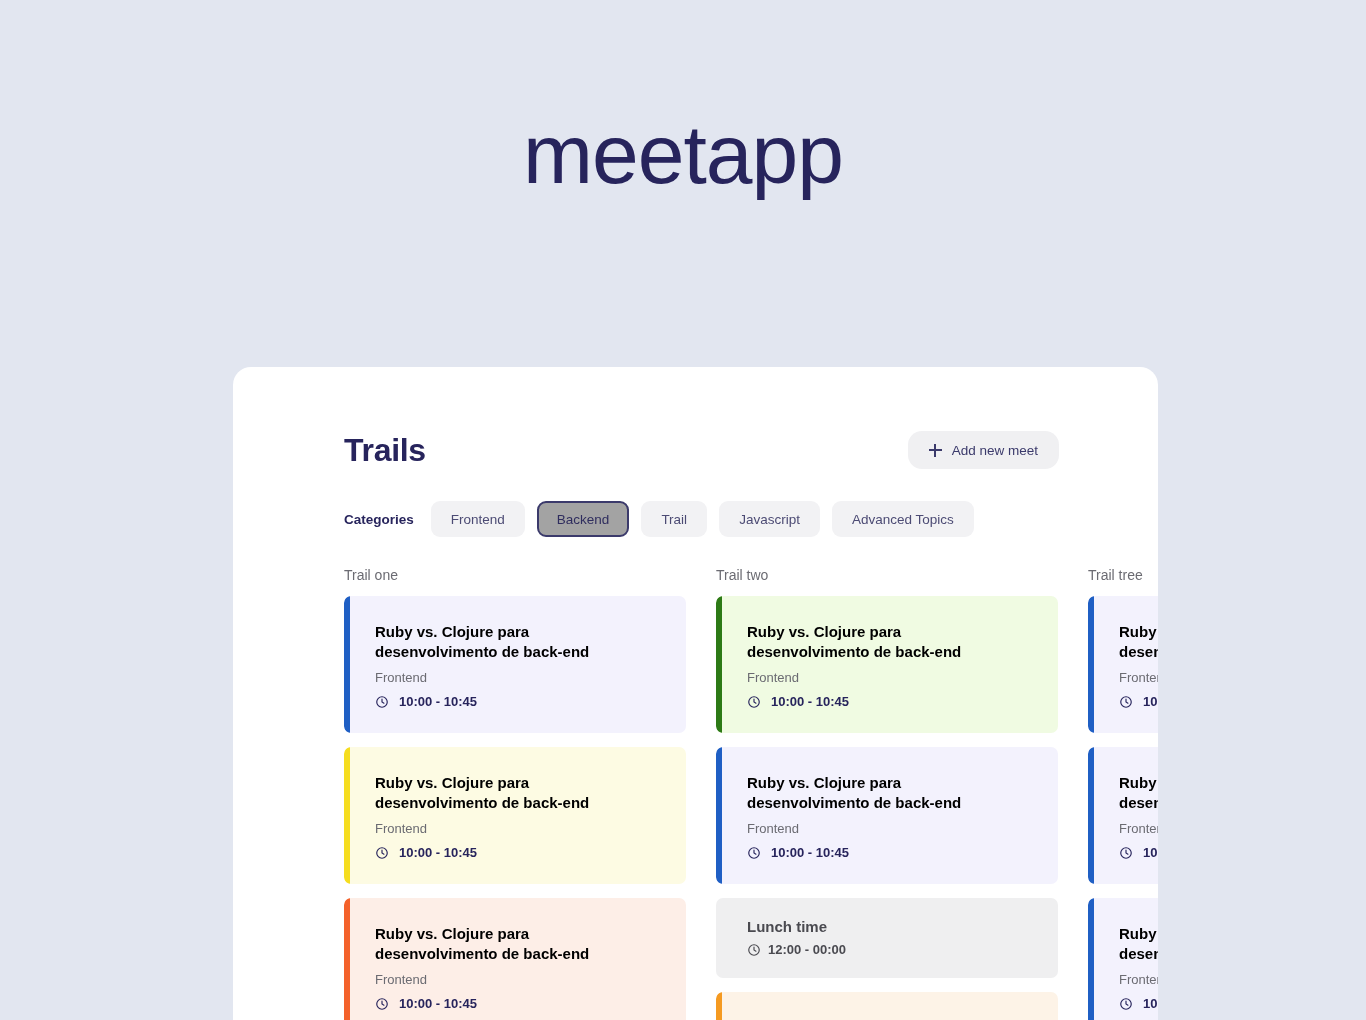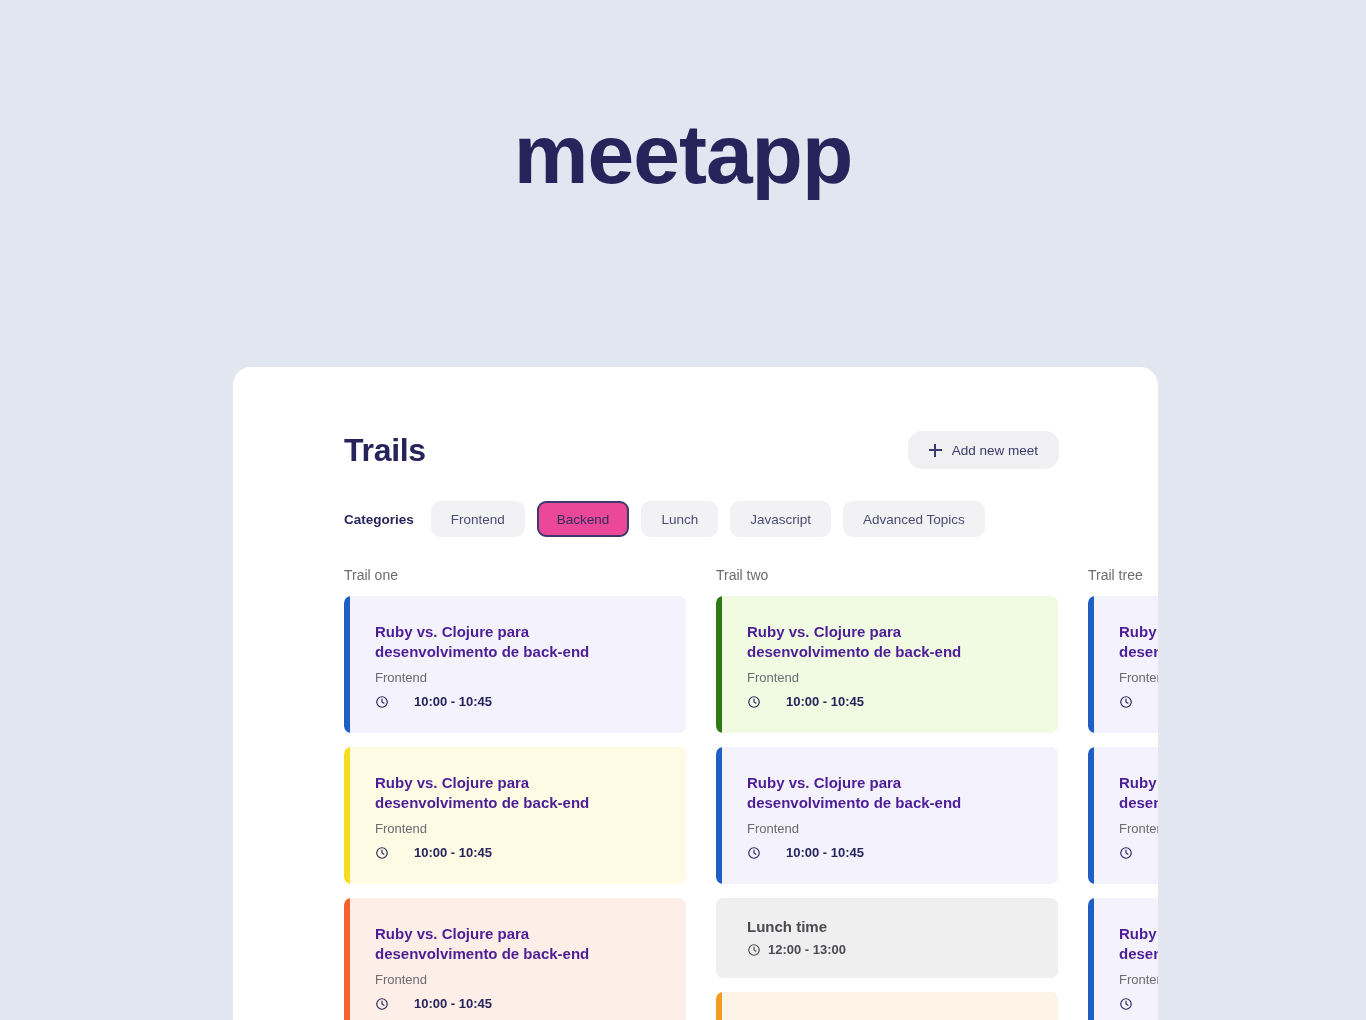--- a/index.html
+++ b/index.html
@@ -19,21 +19,21 @@
   
   .hero {
     width: 100%;
     padding-top: 112px;
     text-align: center;
   }
 
   .brand-title {
     font-size: 84px;
     line-height: 1;
-    font-weight: 700;
+    font-weight: 400;
     letter-spacing: -1px;
     color: #27245c;
   }
 
   .brand-tagline {
     margin: 46px auto 0;
     width: 520px;
     font-size: 27px;
     line-height: 36px;
     font-weight: 400;
@@ -141,21 +141,21 @@
     border: 2px solid transparent;
     border-radius: 9px;
     font-family: inherit;
     font-size: 13.5px;
     color: #4c4b74;
     cursor: pointer;
     white-space: nowrap;
   }
 
   .chip.selected {
-    background: #ec4899;
+    background: #a3a3a3;
     border-color: #3b3a6b;
     color: #2f2d5e;
   }
 
   
   .board {
     display: flex;
     gap: 30px;
     margin-top: 30px;
   }
@@ -190,35 +190,35 @@
     top: 0;
     bottom: 0;
     width: 6px;
     border-radius: 7px 0 0 7px;
   }
 
   .meet-title {
     font-size: 15px;
     font-weight: 700;
     line-height: 19.5px;
-    color: #4c1d95;
+    color: #000000;
     max-width: 240px;
   }
 
   .meet-category {
     margin-top: 9px;
     font-size: 13px;
     color: #6b6b72;
   }
 
   .meet-time {
     margin-top: 9px;
     display: flex;
     align-items: center;
-    gap: 25px;
+    gap: 10px;
     font-size: 13px;
     font-weight: 700;
     color: #27245c;
   }
 
   .clock-icon { display: block; flex: 0 0 14px; }
 
   
   .break-card {
     border-radius: 7px;
@@ -258,21 +258,21 @@
         <span class="plus-icon"></span>
         <span class="add-meet-label">Add new meet</span>
       </button>
     </div>
 
     <div class="categories-row">
       <span class="categories-label">Categories</span>
       <div id="chips-host" style="display:flex;align-items:center;gap:12px;">
           <button class="chip">Frontend</button>
           <button class="chip selected">Backend</button>
-          <button class="chip">Lunch</button>
+          <button class="chip">Trail</button>
           <button class="chip">Javascript</button>
           <button class="chip">Advanced Topics</button>
         </div>
     </div>
 
     <div class="board" id="board-host">
         <div class="trail-column">
           <div class="trail-heading">Trail one</div>
           <div class="trail-cards">
             <div class="meet-card" style="background: rgb(243, 242, 253);">
@@ -340,21 +340,21 @@
                 <span>10:00 - 10:45</span>
               </div>
             </div>
             <div class="break-card" style="background: rgb(239, 239, 240);">
               <div class="break-title">Lunch time</div>
               <div class="break-time">
                 <svg viewBox="0 0 24 24" width="14" height="14" class="clock-icon" fill="none" stroke="currentColor" stroke-width="2" stroke-linecap="round">
                   <circle cx="12" cy="12" r="9"></circle>
                   <path d="M12 7.2V12l3.3 2"></path>
                 </svg>
-                <span>12:00 - 13:00</span>
+                <span>12:00 - 00:00</span>
               </div>
             </div>
             <div class="meet-card" style="background: rgb(253, 243, 231);">
               <span class="accent" style="background: rgb(245, 154, 33);"></span>
               <div class="meet-title">Ruby vs. Clojure para desenvolvimento de back-end</div>
             </div>
           </div>
         </div>
         <div class="trail-column">
           <div class="trail-heading">Trail tree</div>

